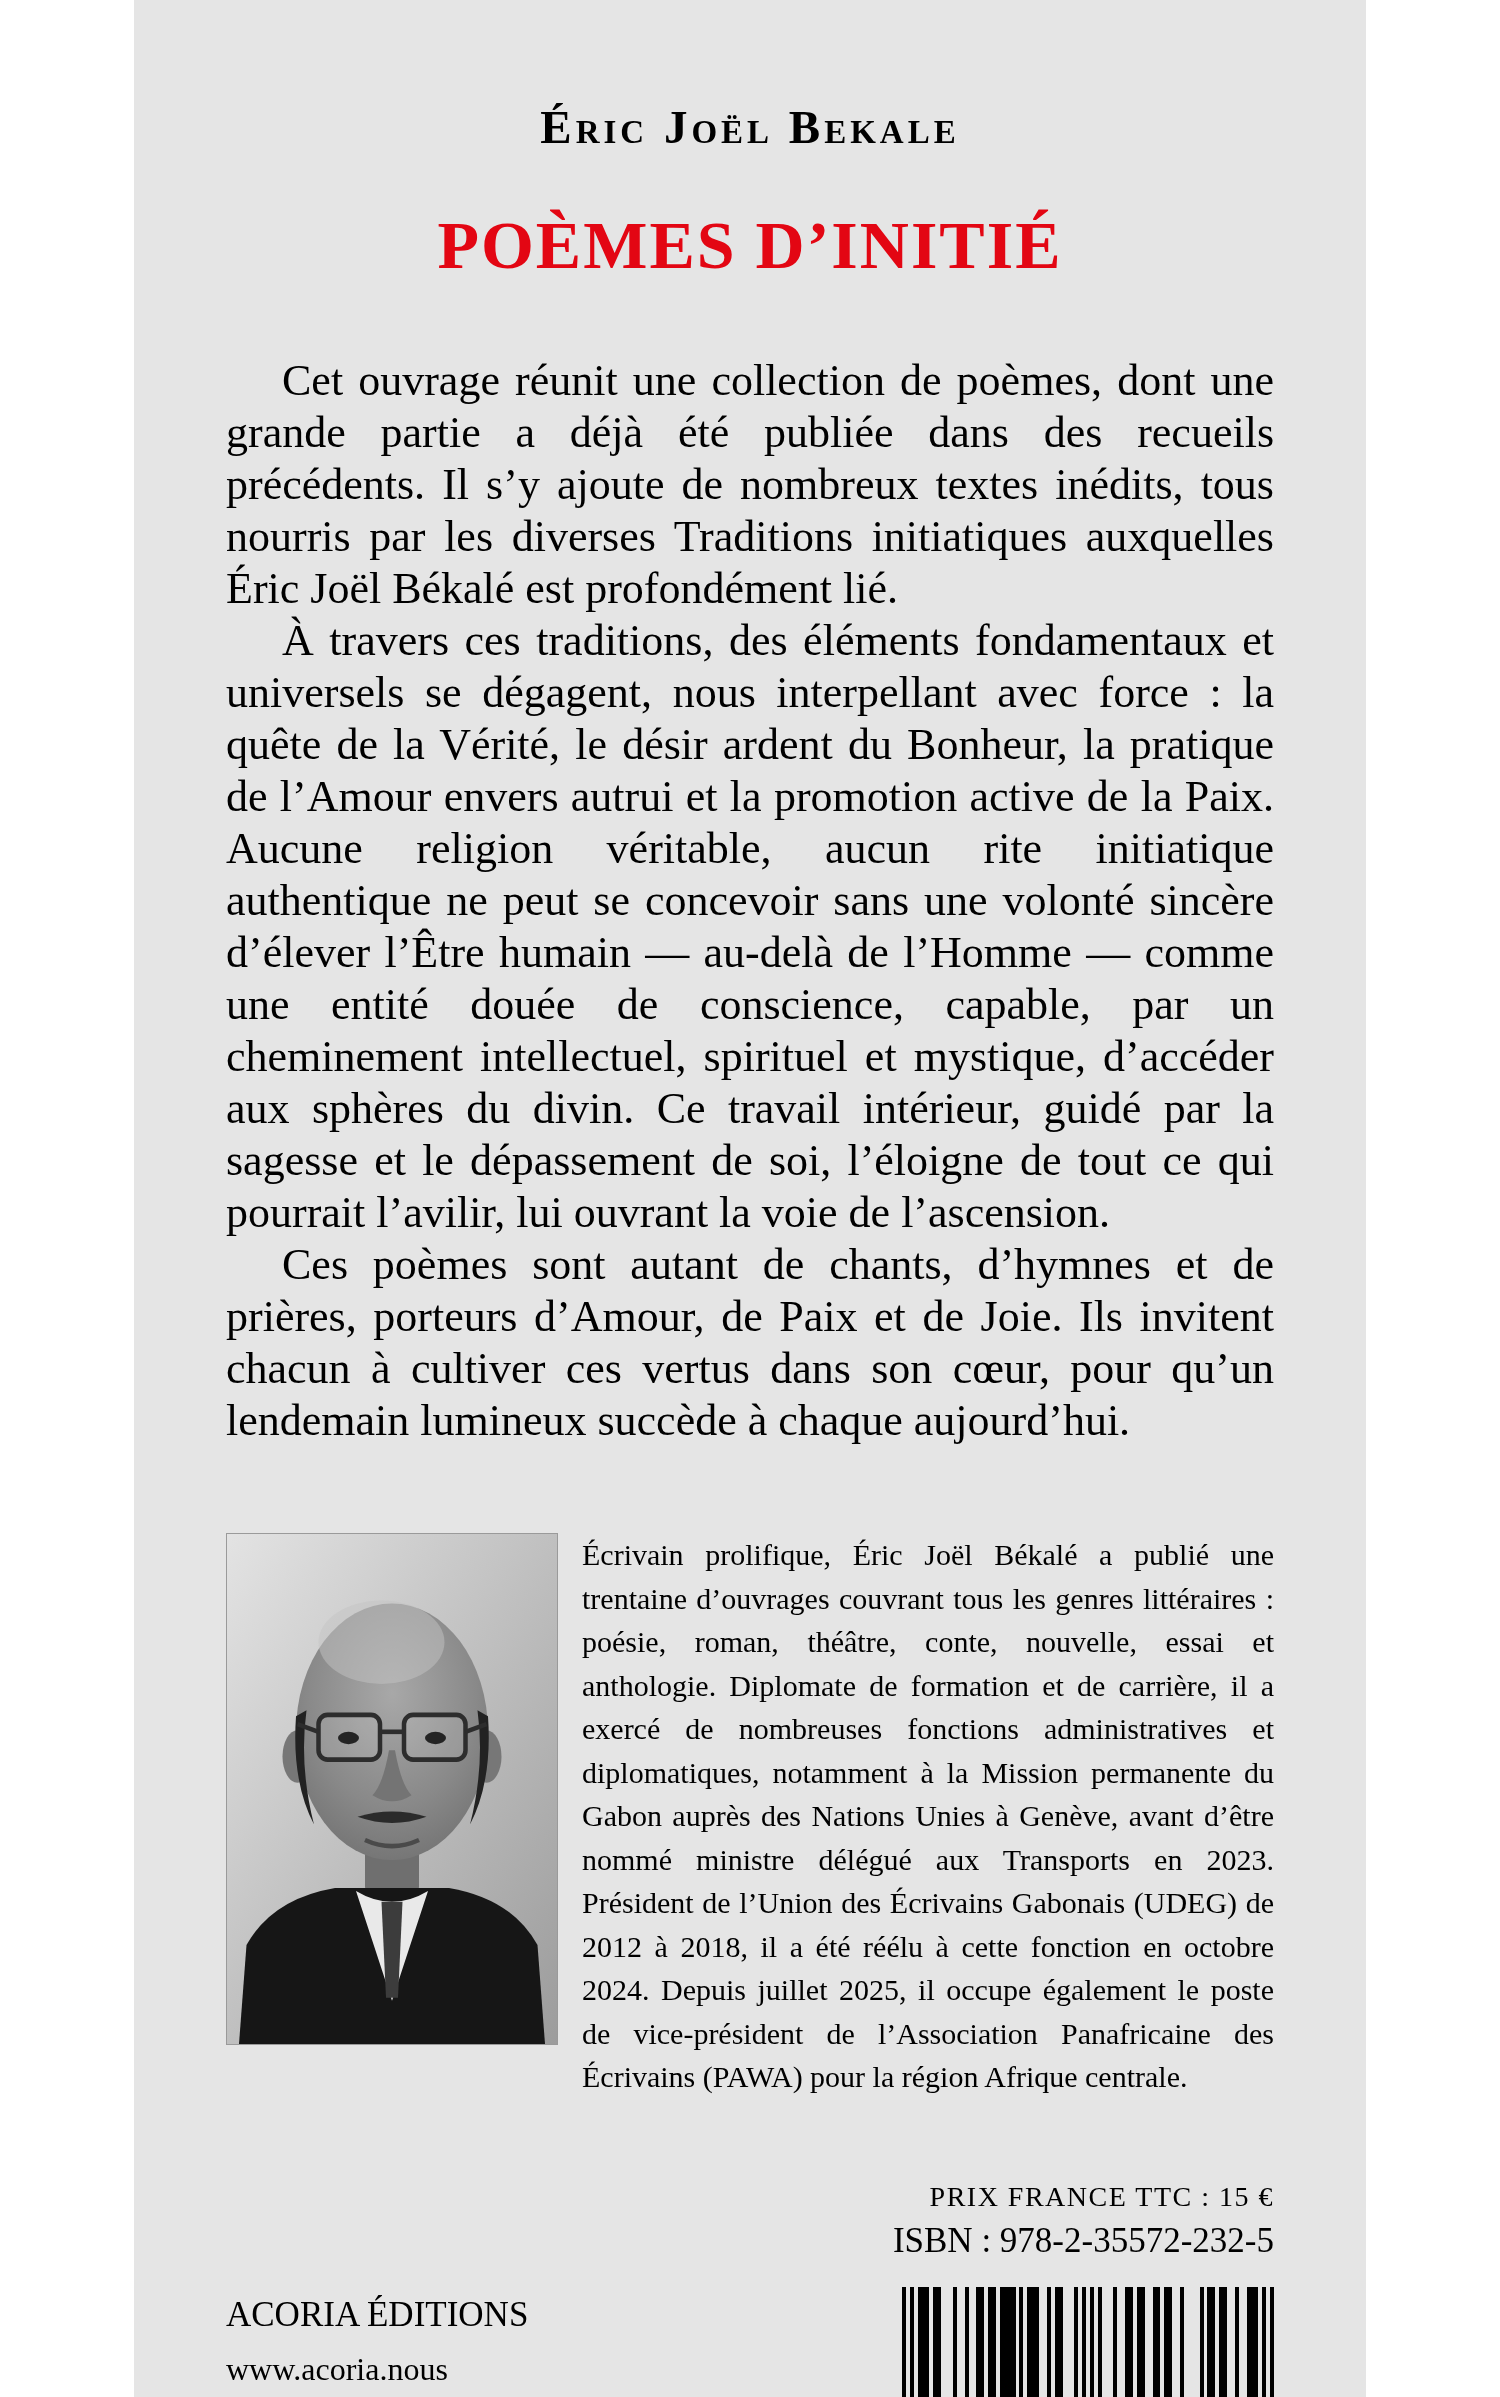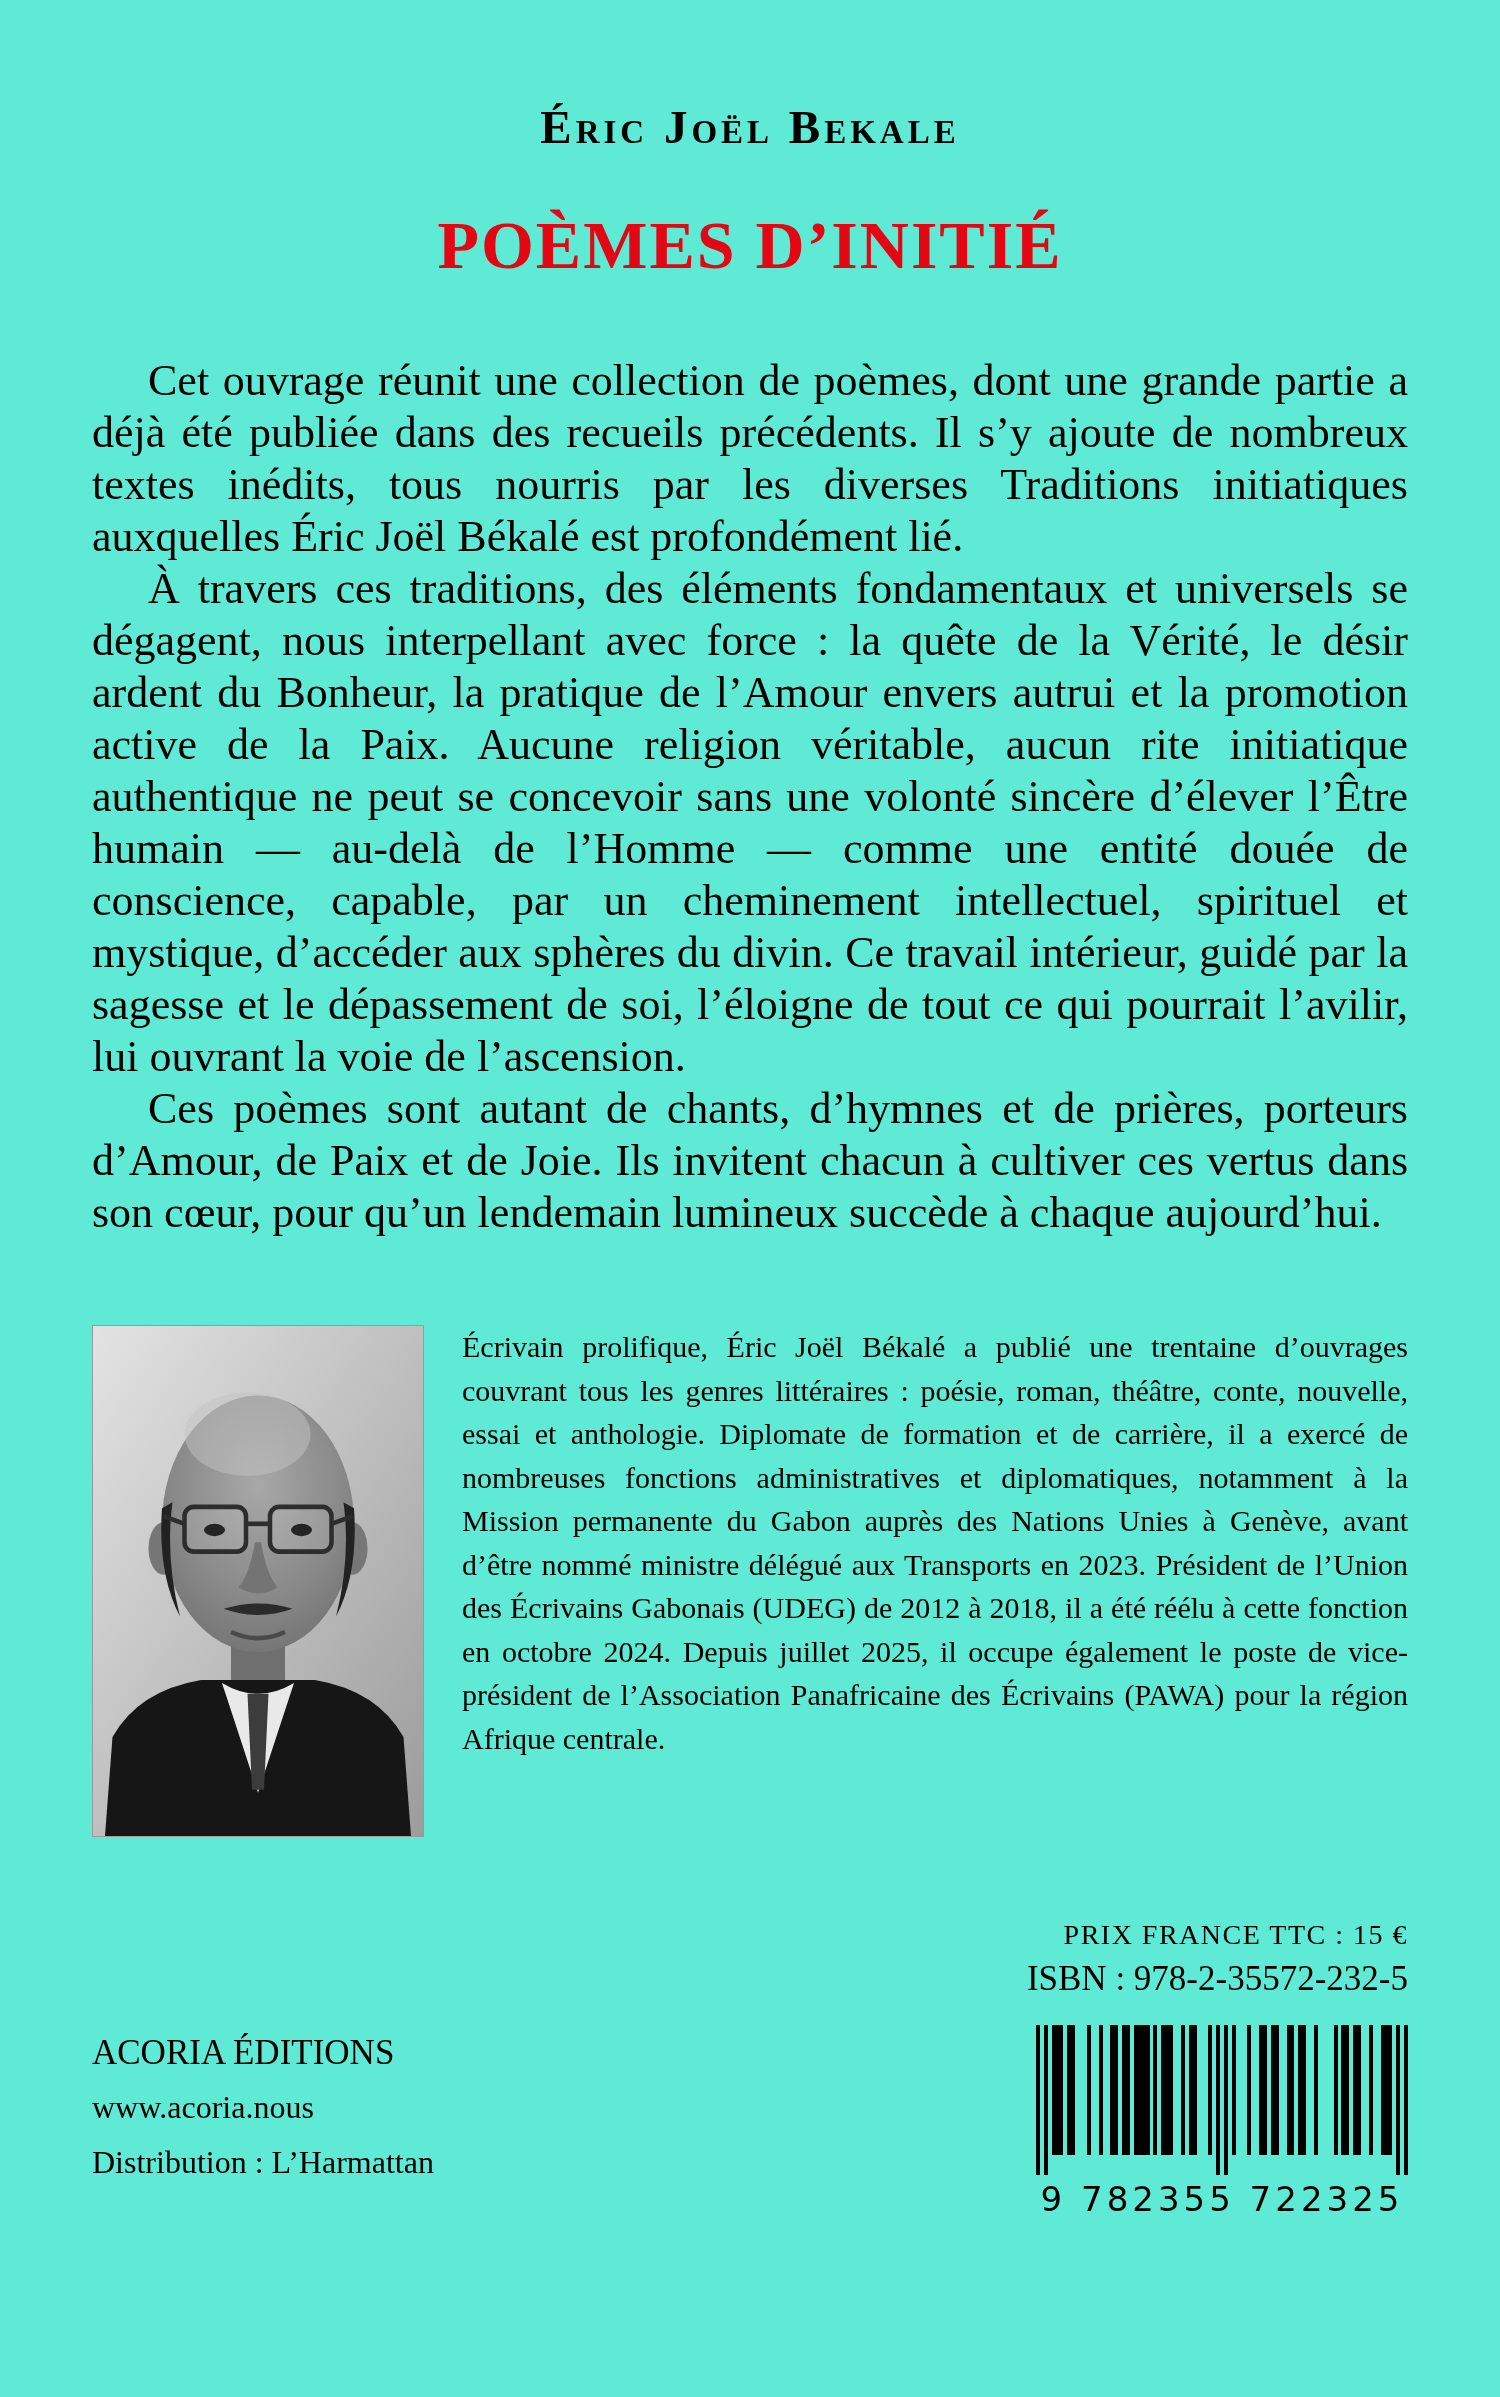--- a/index.html
+++ b/index.html
@@ -1,38 +1,38 @@
 <!DOCTYPE html>
 <html><head>
 <meta charset="utf-8">
 <style>
   * { margin:0; padding:0; box-sizing:border-box; }
   html,body { background:#ffffff; }
   body { font-family:"Liberation Serif", serif; color:#000; }
   .page {
-    position:relative; width:1500px; height:2397px;
-    background:#5eead4; overflow:hidden; margin:0 auto;
+    position:relative; width:1232px; height:2397px;
+    background:#e5e5e5; overflow:hidden; margin:0 auto;
   }
   .author-name {
     padding-top:100px; text-align:center;
     font-variant:small-caps; font-weight:bold;
     font-size:47px; letter-spacing:4px;
   }
   .book-title {
     margin-top:52px; text-align:center;
     font-weight:bold; font-size:68px; letter-spacing:2px;
   }
   .synopsis {
     margin:70px 92px 0 92px;
     font-size:44px; line-height:52px;
     text-align:justify;
   }
   .synopsis p { text-indent:56px; }
   .bio-row {
-    display:flex; margin:86px 92px 0 92px; gap:38px;
+    display:flex; margin:86px 92px 0 92px; gap:24px;
   }
   .photo-frame {
     flex:0 0 332px; height:512px;
     border:1px solid #9a9a9a; background:#c9c9c9;
   }
   .photo-frame svg { display:block; width:100%; height:100%; }
   .bio-text {
     flex:1; font-size:30px; line-height:43.5px; text-align:justify;
   }
   .price-line {

